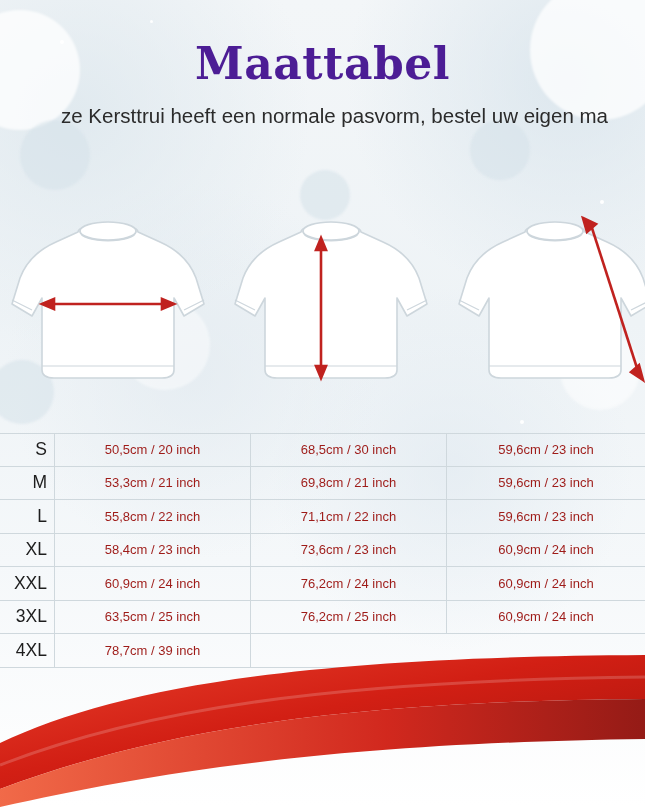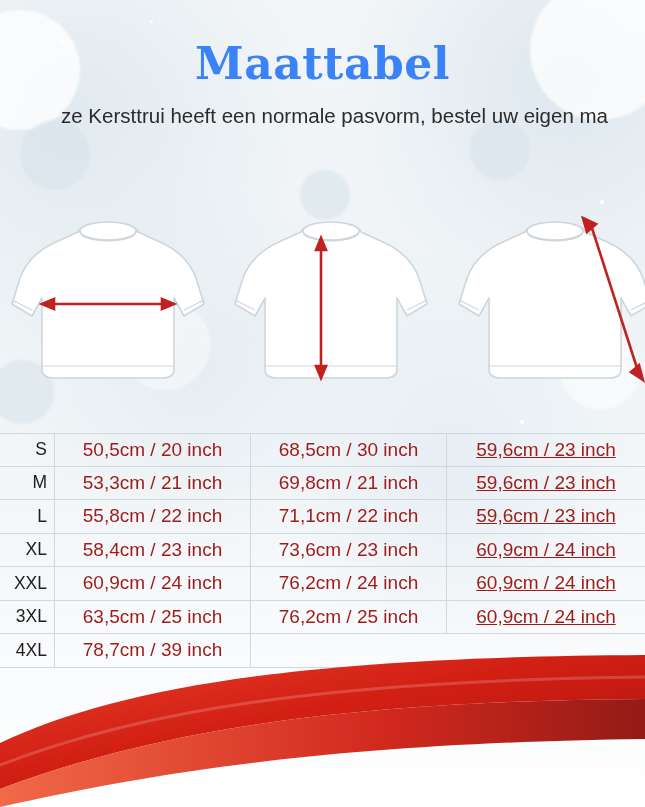--- a/index.html
+++ b/index.html
@@ -40,21 +40,21 @@
 
   
   .title {
     position: absolute;
     top: 38px; left: 0; right: 0;
     text-align: center;
     font-family: "DejaVu Serif", serif;
     font-weight: bold;
     font-size: 44px;
     letter-spacing: 0.5px;
-    color: #3b82f6;
+    color: #4c1d95;
   }
   .subtitle {
     position: absolute;
     top: 104px; left: 0; right: 0;
     text-align: center;
     font-size: 20.5px;
     color: #2b2b2b;
     white-space: nowrap;
     margin-left: 24px;
   }
@@ -78,34 +78,34 @@
     display: flex;
     height: 33.5px;
     align-items: stretch;
     border-bottom: 1px solid #cfd8dd;
   }
   .trow:first-child { border-top: 1px solid #cfd8dd; }
   .cell {
     display: flex;
     align-items: center;
     justify-content: center;
-    font-size: 19px;
+    font-size: 13px;
     color: #9e1b18;
     border-right: 1px solid #cfd8dd;
   }
   .cell.size {
     width: 55px;
     color: #1d1d1d;
     font-size: 17.5px;
     justify-content: flex-end;
     padding-right: 7px;
     border-left: none;
   }
   .cell.v { width: 196px; }
-  .cell.v3 { width: 198px; border-right: none; text-decoration: underline; }
+  .cell.v3 { width: 198px; border-right: none; }
 
   
   .ribbon { position: absolute; left: 0; bottom: 0; width: 645px; height: 160px; }
 </style>
 </head>
 <body>
 
 <div id="page">
 
   <div class="bg-base"></div>

